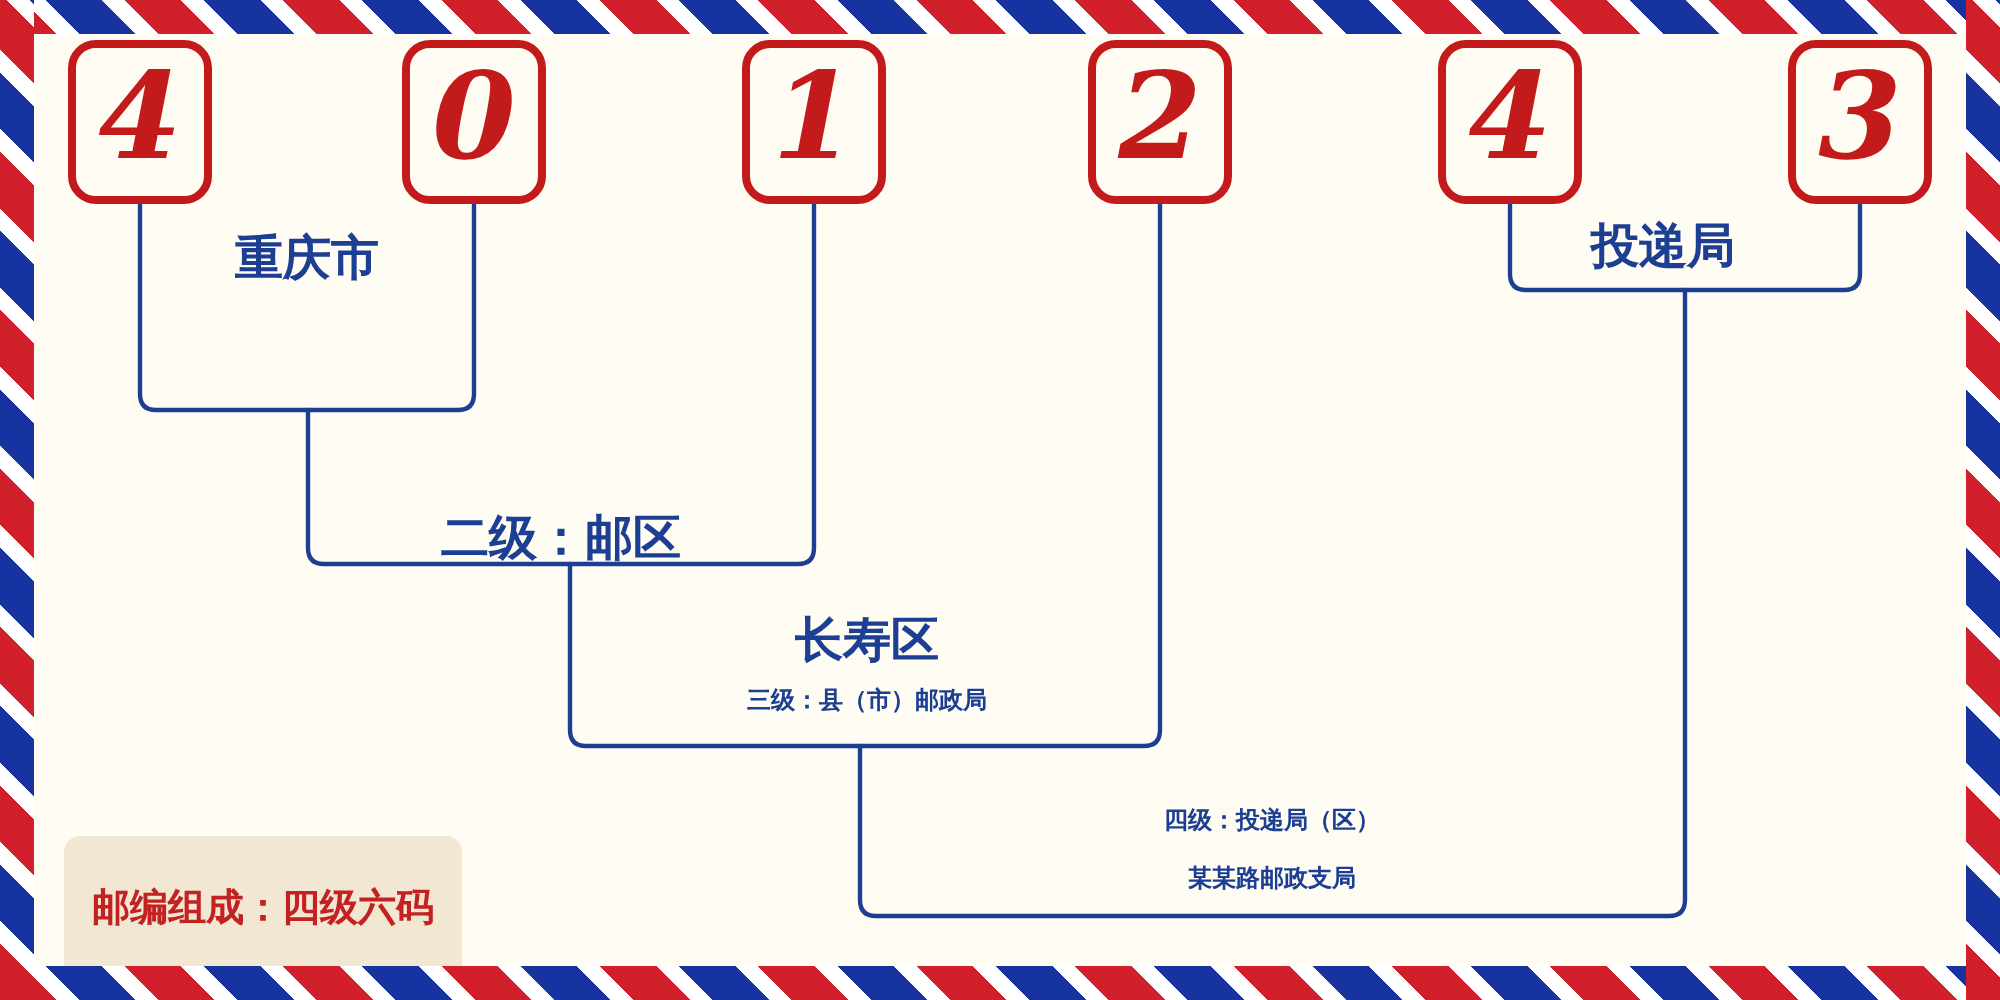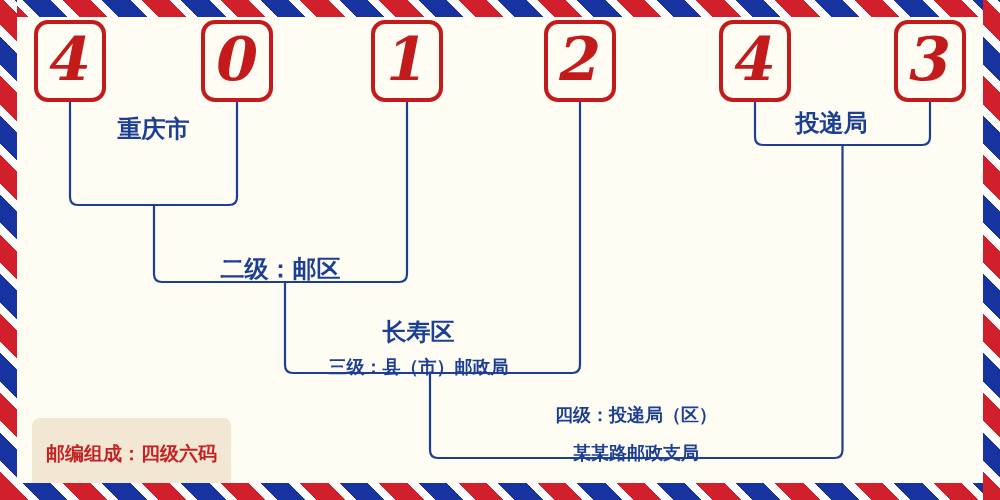--- a/index.html
+++ b/index.html
@@ -72,25 +72,25 @@
   .label {
     position: absolute;
     color: var(--label-blue, #1c3f94);
     font-weight: bold;
     text-align: center;
     z-index: 4;
     line-height: 1.45;
   }
   .place { font-size: 24px; }
   .desc  { font-size: 17px; }
-  .desc-lg { font-size: 18px; }
+  .desc-lg { font-size: 12px; }
 
   #lvl1     { left: 70px;  top: 112px; width: 167px; }
   #lvl2     { left: 154px; top: 252px; width: 253px; font-size: 24px; }
-  #lvl3     { left: 285px; top: 303px; width: 267px; margin-top: 12px; }
+  #lvl3     { left: 300px; top: 303px; width: 267px; }
   #lvl3 .place { margin-bottom: 4px; }
   #lvl4     { left: 430px; top: 390px; width: 412px; }
   #lvl4 .desc-lg { margin-top: 12px; }
   #delivery { left: 755px; top: 106px; width: 153px; font-size: 24px; }
 
   
   #footer {
     position: absolute;
     left: 32px;
     top: 418px;

